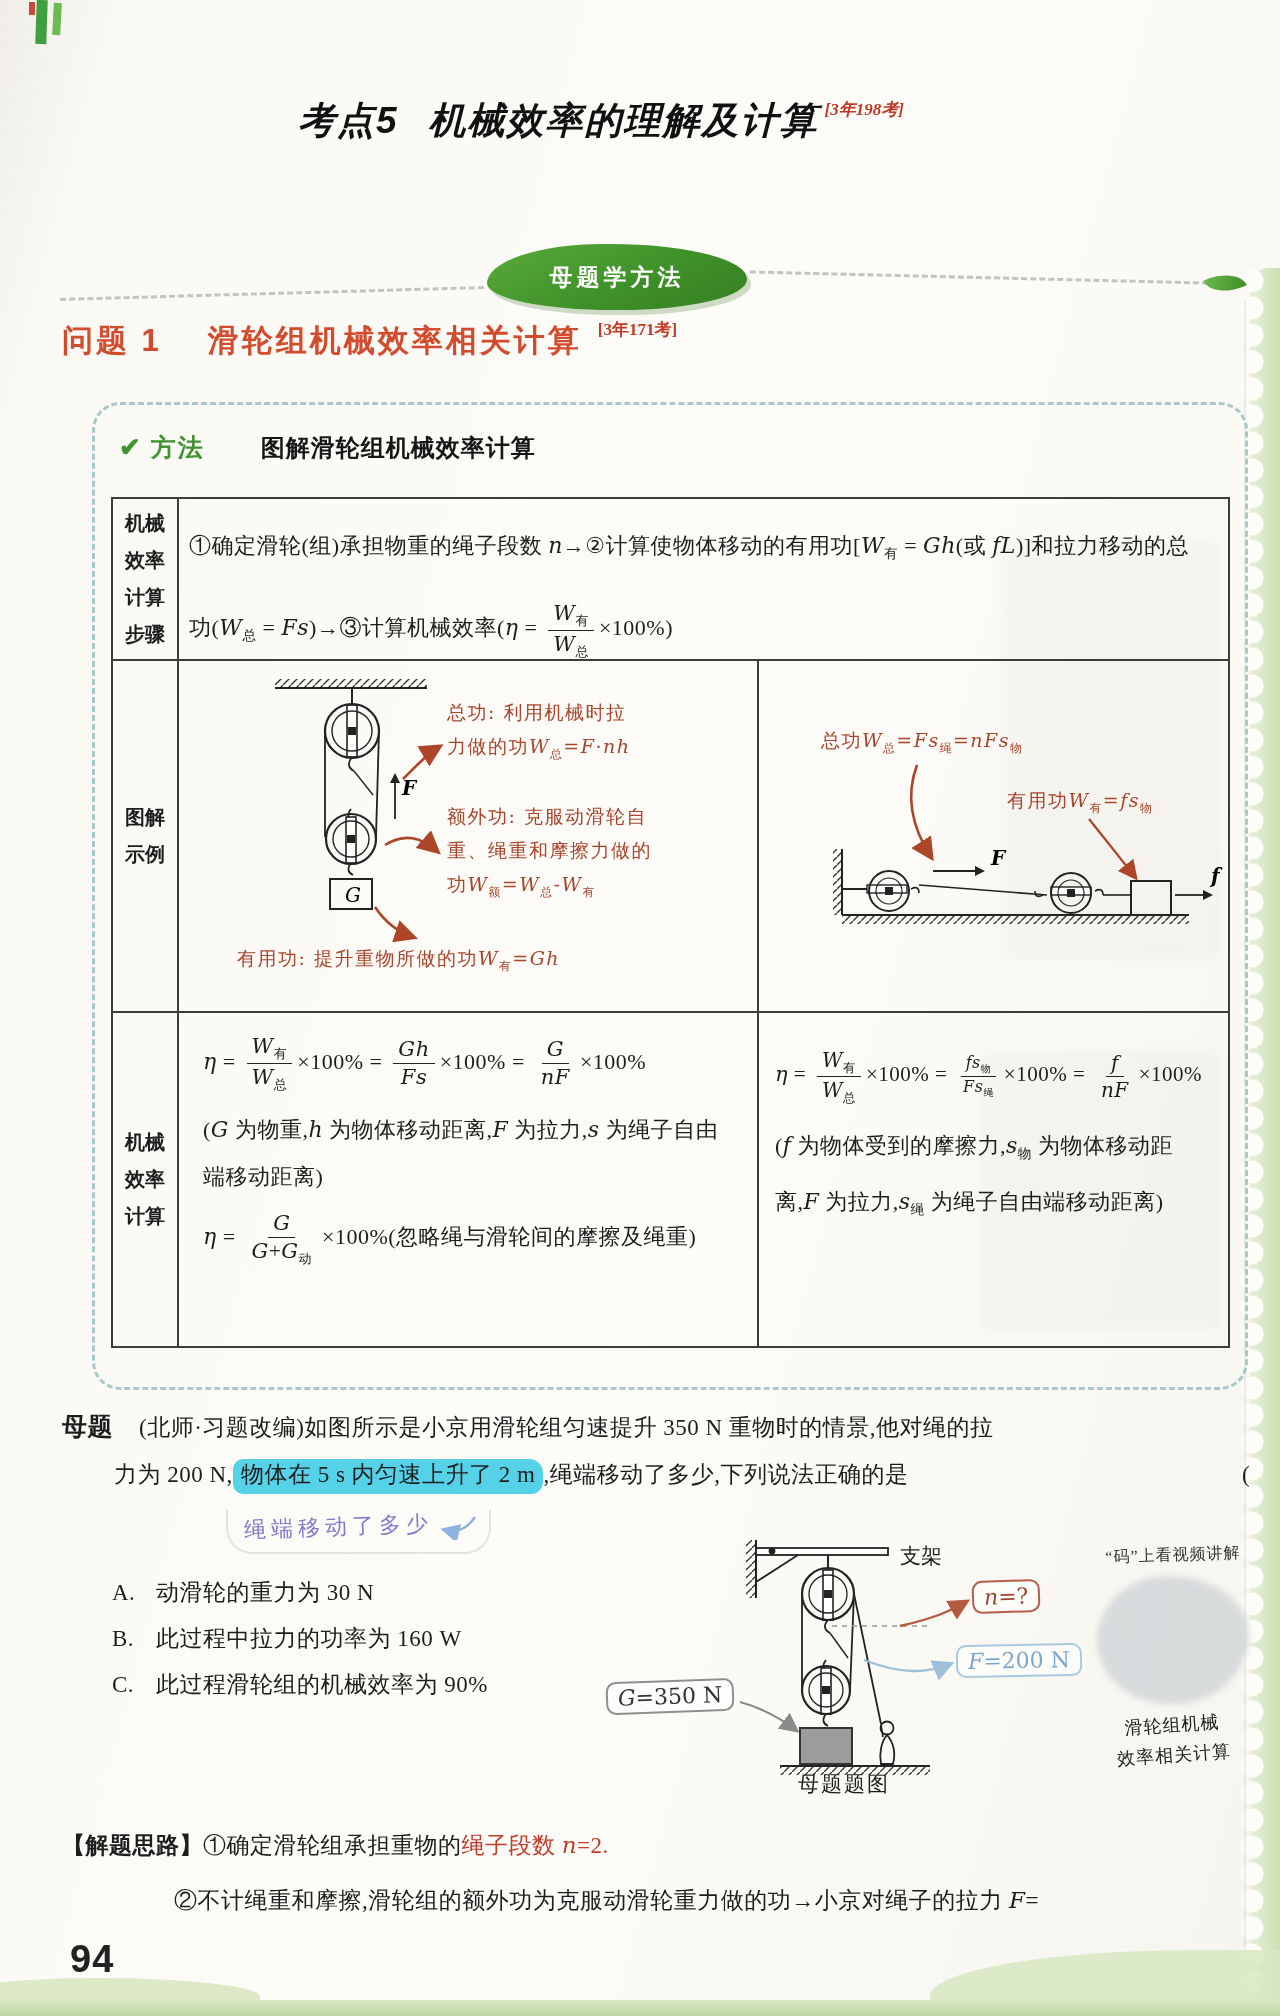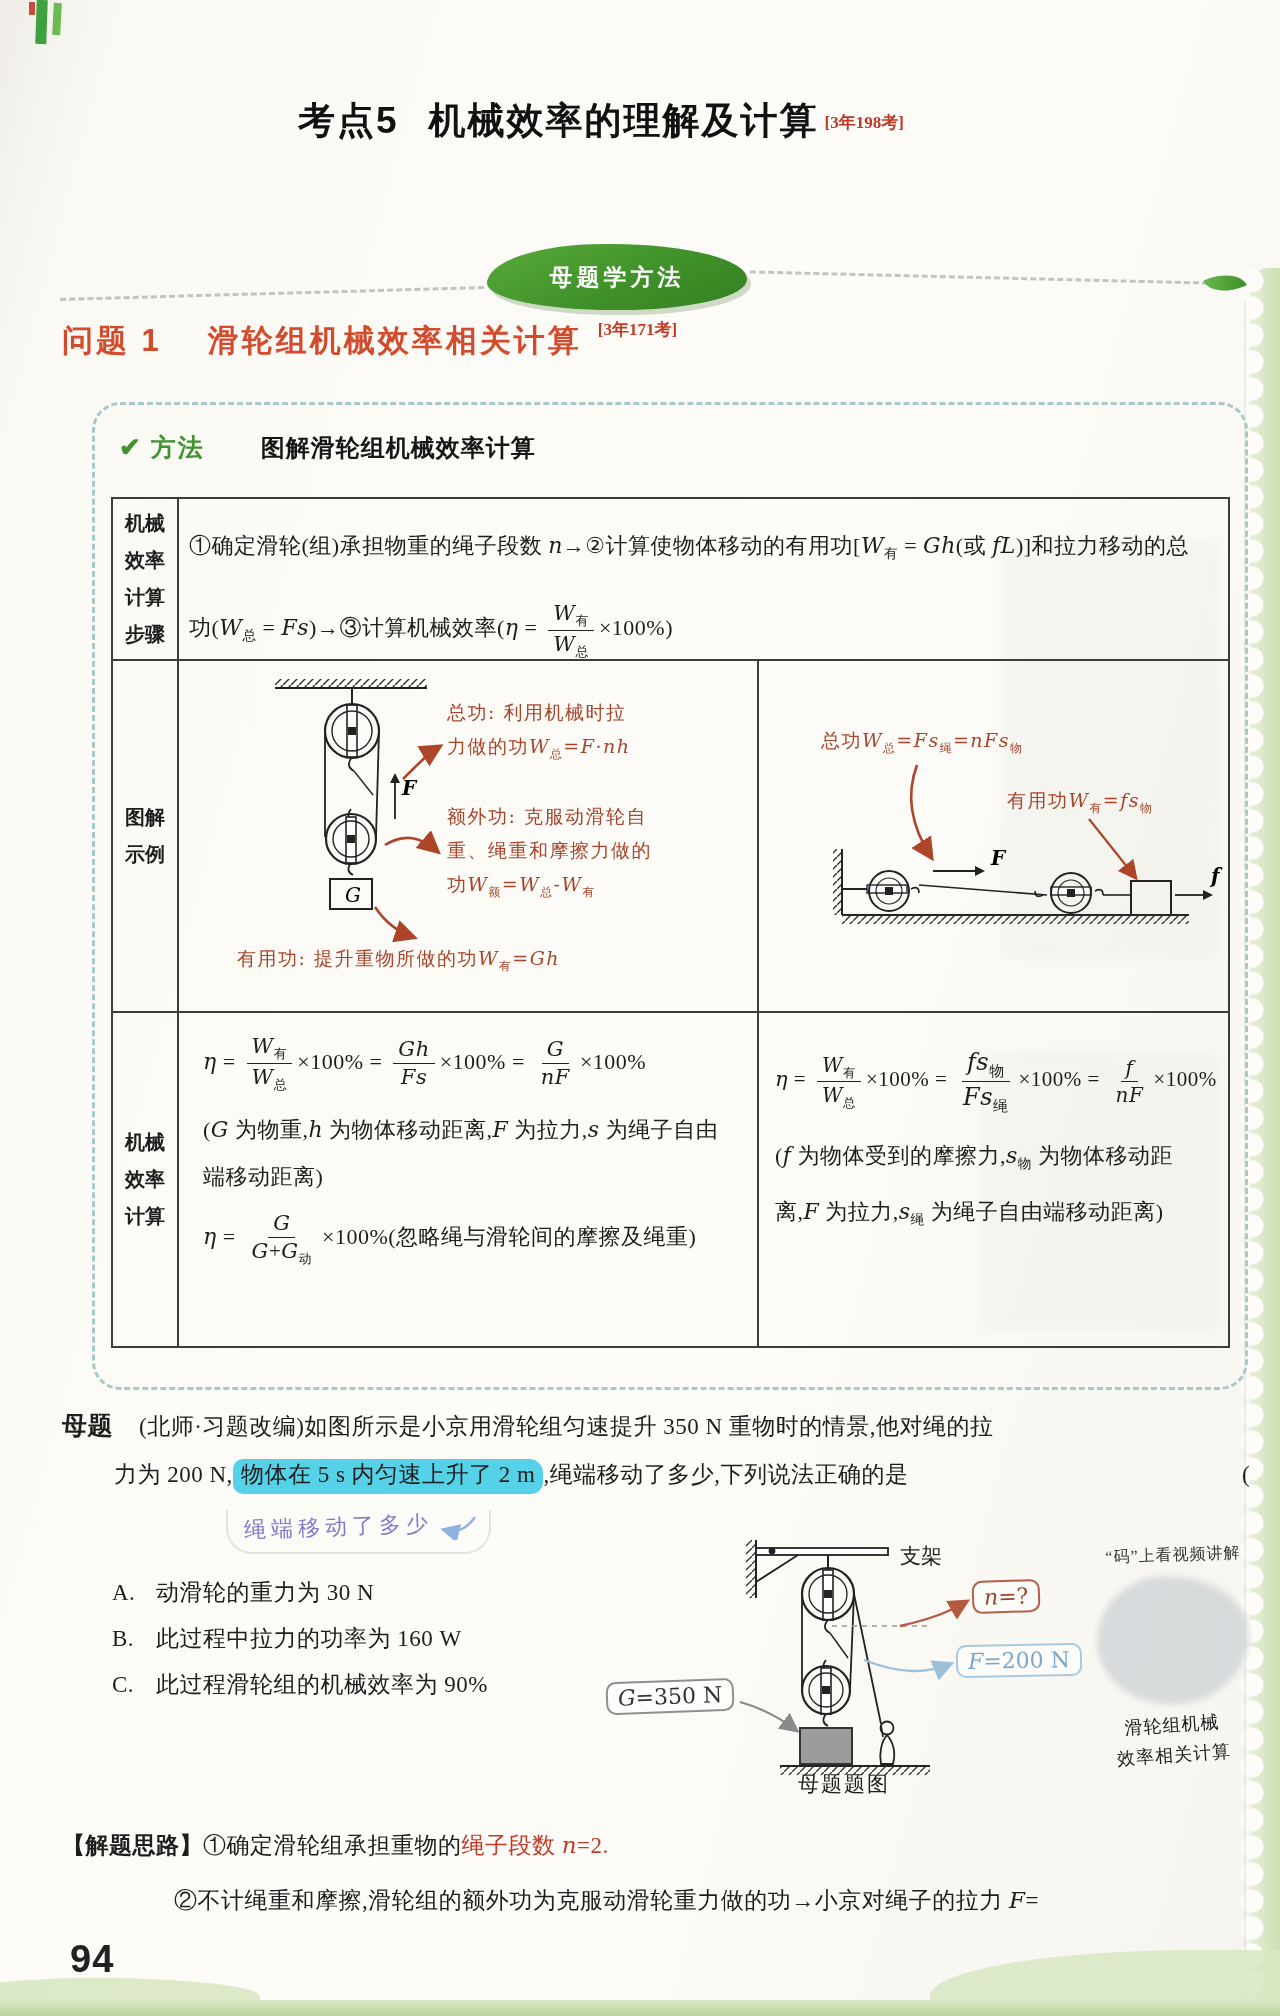--- a/index.html
+++ b/index.html
@@ -16,22 +16,22 @@
   .edge-strip{right:-6px;top:268px;width:36px;height:1732px;background:linear-gradient(90deg,#e6efda,#c8dcab);border-radius:18px 0 0 18px;}
   .edge-strip::before{content:"";position:absolute;left:-10px;top:0;width:24px;height:100%;
     background-image:radial-gradient(circle at 12px 13px,#fdfcf8 11px,rgba(253,252,248,0) 12px);
     background-size:24px 27px;background-repeat:repeat-y;}
   .edge-shadow{right:34px;top:300px;width:2px;height:1650px;background:rgba(120,130,110,.12);}
   .bottom-band{left:0;bottom:0;width:1280px;height:16px;background:linear-gradient(#d9e8c4,#bcd49e);}
   .bottom-wedge-l{left:-40px;bottom:4px;width:300px;height:34px;background:#d4e5bc;border-radius:50% 60% 0 0;opacity:.8;}
   .bottom-wedge-r{right:-30px;bottom:0;width:380px;height:66px;background:#d7e7c2;border-radius:70% 0 0 0;opacity:.85;}
   .bleed{background:#aebdb9;opacity:.07;filter:blur(4px);border-radius:8px;}
   
-  .title-row{left:298px;top:96px;display:flex;align-items:flex-end;
-    font-family:"Liberation Sans","DejaVu Sans",sans-serif;font-weight:bold;font-size:37px;letter-spacing:2px;color:#111;}
+  .title-row{left:298px;top:96px;display:flex;align-items:center;
+    font-family:"Liberation Sans","DejaVu Sans",sans-serif;font-weight:bold;font-size:37px;letter-spacing:2px;color:#111;font-style:italic;}
   .title-gap{width:30px;}
   .exam-tag{font-family:"Liberation Serif",serif;font-weight:bold;font-size:17px;color:#bf3826;letter-spacing:0;position:relative;top:-12px;margin-left:6px;}
   
   .dash-line{border-top:3px dashed #c3c3c3;height:0;}
   .badge{left:487px;top:244px;width:260px;height:66px;display:flex;align-items:center;justify-content:center;
     background:linear-gradient(155deg,#5aab3c 0%,#3f9129 55%,#357f22 100%);
     border-radius:46% 54% 50% 50% / 62% 55% 48% 42%;
     box-shadow:4px 5px 0 rgba(70,120,50,.25);}
   .badge-label{color:#fff;font-family:"Liberation Sans",sans-serif;font-weight:bold;font-size:23px;letter-spacing:4px;}
   .leaf{left:1206px;top:272px;width:38px;height:22px;background:linear-gradient(120deg,#6db84e,#3c8e27);border-radius:0 100% 0 100%;transform:rotate(-24deg);}
@@ -61,21 +61,21 @@
   .frac{display:inline-flex;flex-direction:column;align-items:center;vertical-align:middle;margin:0 5px;line-height:1.3;font-size:21px;}
   .frac .num{border-bottom:1.6px solid #222;padding:0 5px;}
   .frac .den{padding:0 5px;}
   .ann{position:absolute;font-family:"DejaVu Serif",serif;color:#a8452c;font-size:19px;line-height:1.8;letter-spacing:1.5px;}
   .formula{font-size:22px;letter-spacing:0.5px;}
   .nowrap{white-space:nowrap;}
   .note-txt{font-size:22px;line-height:47px;letter-spacing:0.5px;}
   svg text{font-family:"DejaVu Serif",serif;}
   
   .muti-line1{left:62px;top:1404px;width:1180px;font-size:23px;line-height:46px;letter-spacing:0.5px;}
-  .muti-label{font-family:Liberation Mono, monospace;font-weight:bold;font-size:25px;margin-right:26px;}
+  .muti-label{font-family:Liberation Serif, serif;font-weight:bold;font-size:25px;margin-right:26px;}
   .muti-line2{left:114px;top:1452px;width:1160px;font-size:23px;line-height:46px;letter-spacing:0.5px;}
   .hl{background:#55d1e8;padding:3px 8px 7px;border-radius:10px 14px 12px 10px;box-decoration-break:clone;}
   .answer-bracket{position:absolute;left:1128px;top:0;font-size:23px;}
   .note-wrap{left:226px;top:1510px;display:flex;align-items:flex-start;border:2px solid #e6e3dd;border-top:none;
     border-radius:0 0 26px 26px;padding:2px 10px 10px 16px;}
   .hand-note{color:#8279cb;font-size:22px;letter-spacing:5px;transform:rotate(-2deg);}
   .options{left:112px;top:1570px;font-size:23px;line-height:46px;letter-spacing:0.5px;}
   .opt-key{display:inline-block;width:44px;}
   
   .fig{left:600px;top:1532px;width:490px;height:268px;}
@@ -270,21 +270,21 @@
               <span class="num"><i>G</i></span>
               <span class="den"><i>G</i>+<i>G</i><sub>动</sub></span>
             </span><span>×100%(忽略绳与滑轮间的摩擦及绳重)</span>
         </div>
       </div>
       <div class="cell">
         <div class="formula nowrap" style="margin:34px 0 0 16px;font-size:21px;">
           <span><i>η</i> = </span><span class="frac" style="font-size:20px;">
               <span class="num"><i>W</i><sub>有</sub></span>
               <span class="den"><i>W</i><sub>总</sub></span>
-            </span><span>×100% = </span><span class="frac" style="font-size:24px;">
+            </span><span>×100% = </span><span class="frac" style="font-size:16px;">
               <span class="num"><i>fs</i><sub>物</sub></span>
               <span class="den"><i>Fs</i><sub>绳</sub></span>
             </span><span>×100% = </span><span class="frac" style="font-size:20px;">
               <span class="num"><i>f</i></span>
               <span class="den"><i>nF</i></span>
             </span><span>×100%</span>
         </div>
         <div class="note-txt" style="margin:16px 20px 0 16px;">(<i>f</i> 为物体受到的摩擦力,<i>s</i><sub>物</sub> 为物体移动距离,<i>F</i> 为拉力,<i>s</i><sub>绳</sub> 为绳子自由端移动距离)</div>
       </div>
     </div>

